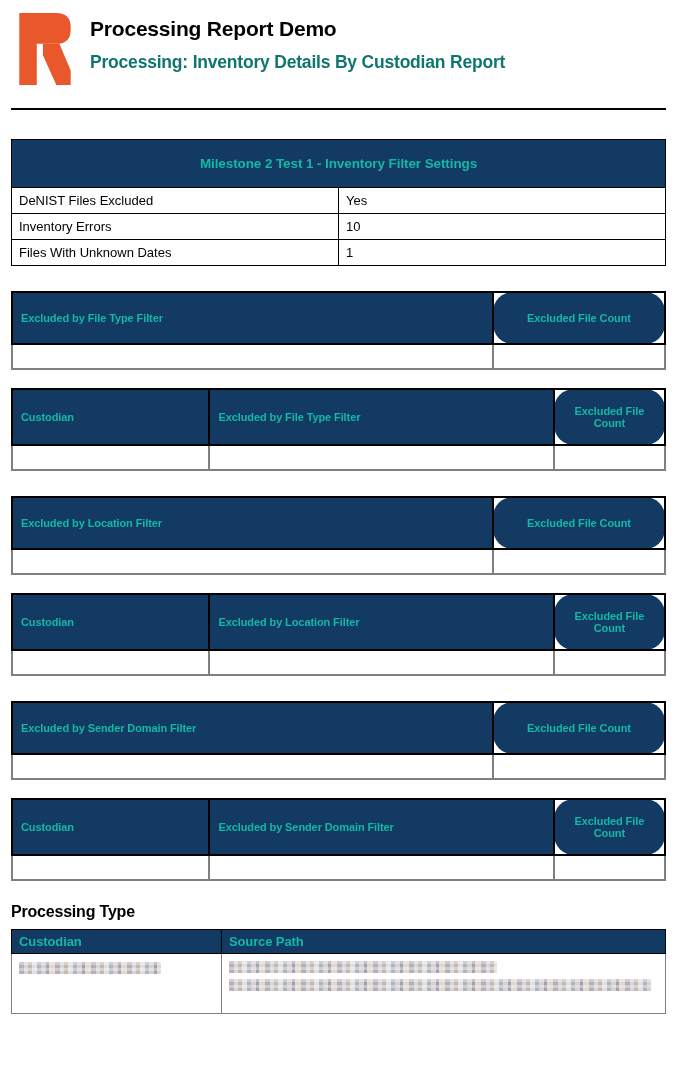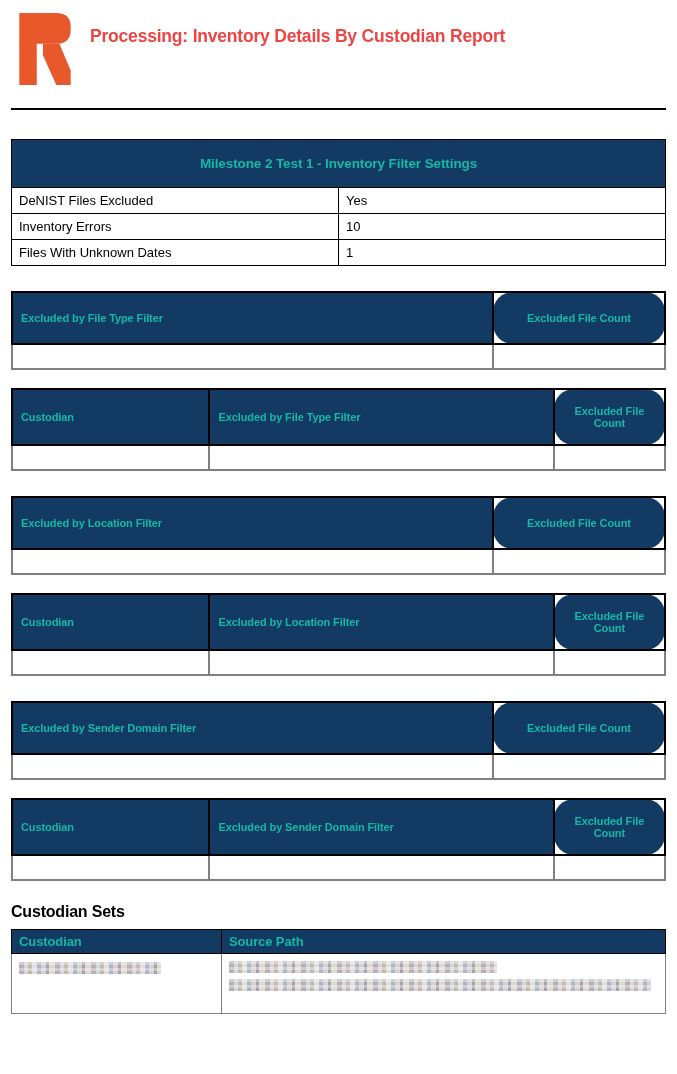--- a/index.html
+++ b/index.html
@@ -9,21 +9,21 @@
     color:#000;
     -webkit-font-smoothing:antialiased;
   }
   .page{padding:0 11px 20px 11px;}
 
   
   .report-header{display:flex;align-items:flex-start;padding-top:13px;}
   .logo-wrap{flex:0 0 auto;margin-left:8px;}
   .titles{margin-left:19px;padding-top:3px;}
   .title{font-size:21px;font-weight:bold;color:#000;line-height:26px;letter-spacing:-0.2px;}
-  .subtitle{font-size:17.5px;font-weight:bold;color:#ef4444;line-height:22px;margin-top:9px;letter-spacing:-0.2px;}
+  .subtitle{font-size:17.5px;font-weight:bold;color:#0f766e;line-height:22px;margin-top:9px;letter-spacing:-0.2px;}
   .rule{border-top:2px solid #000;margin-top:19px;}
 
   
   table{border-collapse:collapse;width:100%;table-layout:fixed;}
   th{font-weight:bold;color:#14b8a6;background:#123A63;letter-spacing:-0.1px;}
 
   
   .t1{margin-top:29px;}
   .t1 th{border:1px solid #000;height:45px;font-size:13.5px;text-align:center;vertical-align:middle;}
   .t1 td{border:1px solid #000;height:25px;font-size:13px;padding:0 7px;vertical-align:middle;background:#fff;margin-top:28px;}
@@ -68,20 +68,21 @@
 <div class="page">
 
   <div class="report-header">
     <span class="logo-wrap">
       <svg width="52" height="72" viewBox="0 0 50 70" aria-hidden="true">
         <path d="M0 0 H36 Q50 0 50 14 V16 Q50 30 36 30 H17 V70 H0 Z" fill="#E9582A"></path>
         <path d="M23 30 H39 L50 56 V70 H36 L23 41 Z" fill="#E9582A"></path>
       </svg>
     </span>
     <div class="titles">
+      <div class="title">Processing Report Demo</div>
       <div class="subtitle">Processing: Inventory Details By Custodian Report</div>
     </div>
   </div>
 
   <div class="rule"></div>
 
   <table class="t1">
     <thead>
       <tr>
         <th colspan="2">Milestone 2 Test 1 - Inventory Filter Settings</th>
@@ -192,21 +193,21 @@
     </thead>
     <tbody>
       <tr>
         <td></td>
         <td></td>
         <td></td>
       </tr>
     </tbody>
   </table>
 
-  <div class="h-sets">Custodian Sets</div>
+  <div class="h-sets">Processing Type</div>
 
   <table class="tset">
     <thead>
       <tr>
         <th class="w3a">Custodian</th>
         <th>Source Path</th>
       </tr>
     </thead>
     <tbody>
       <tr>

